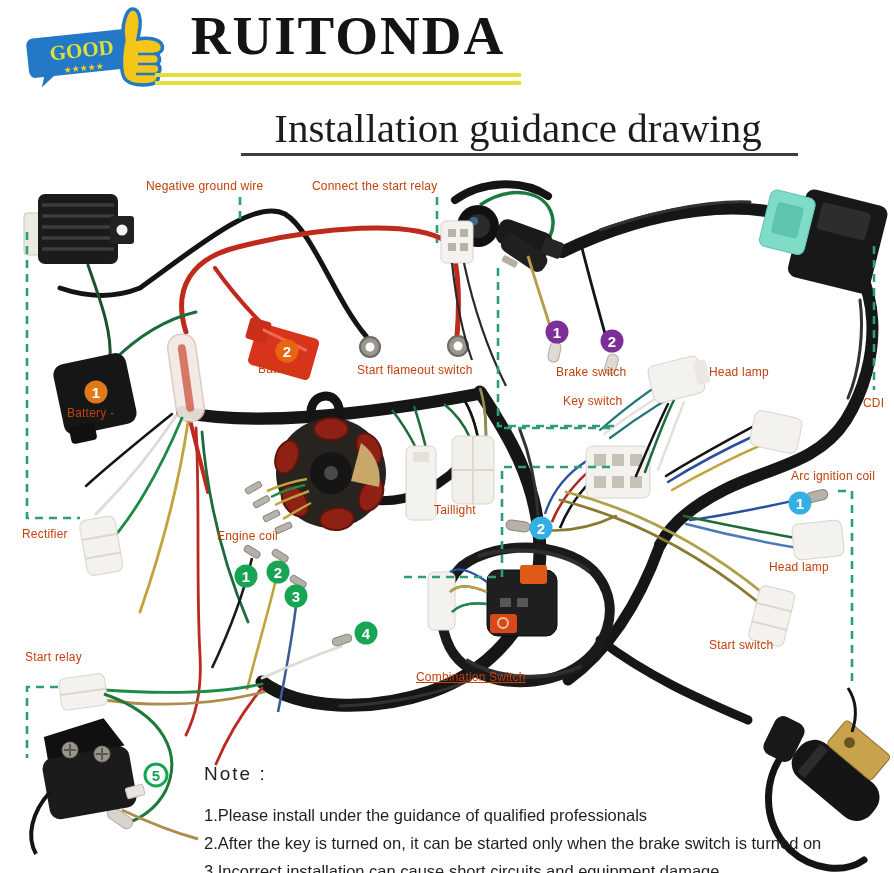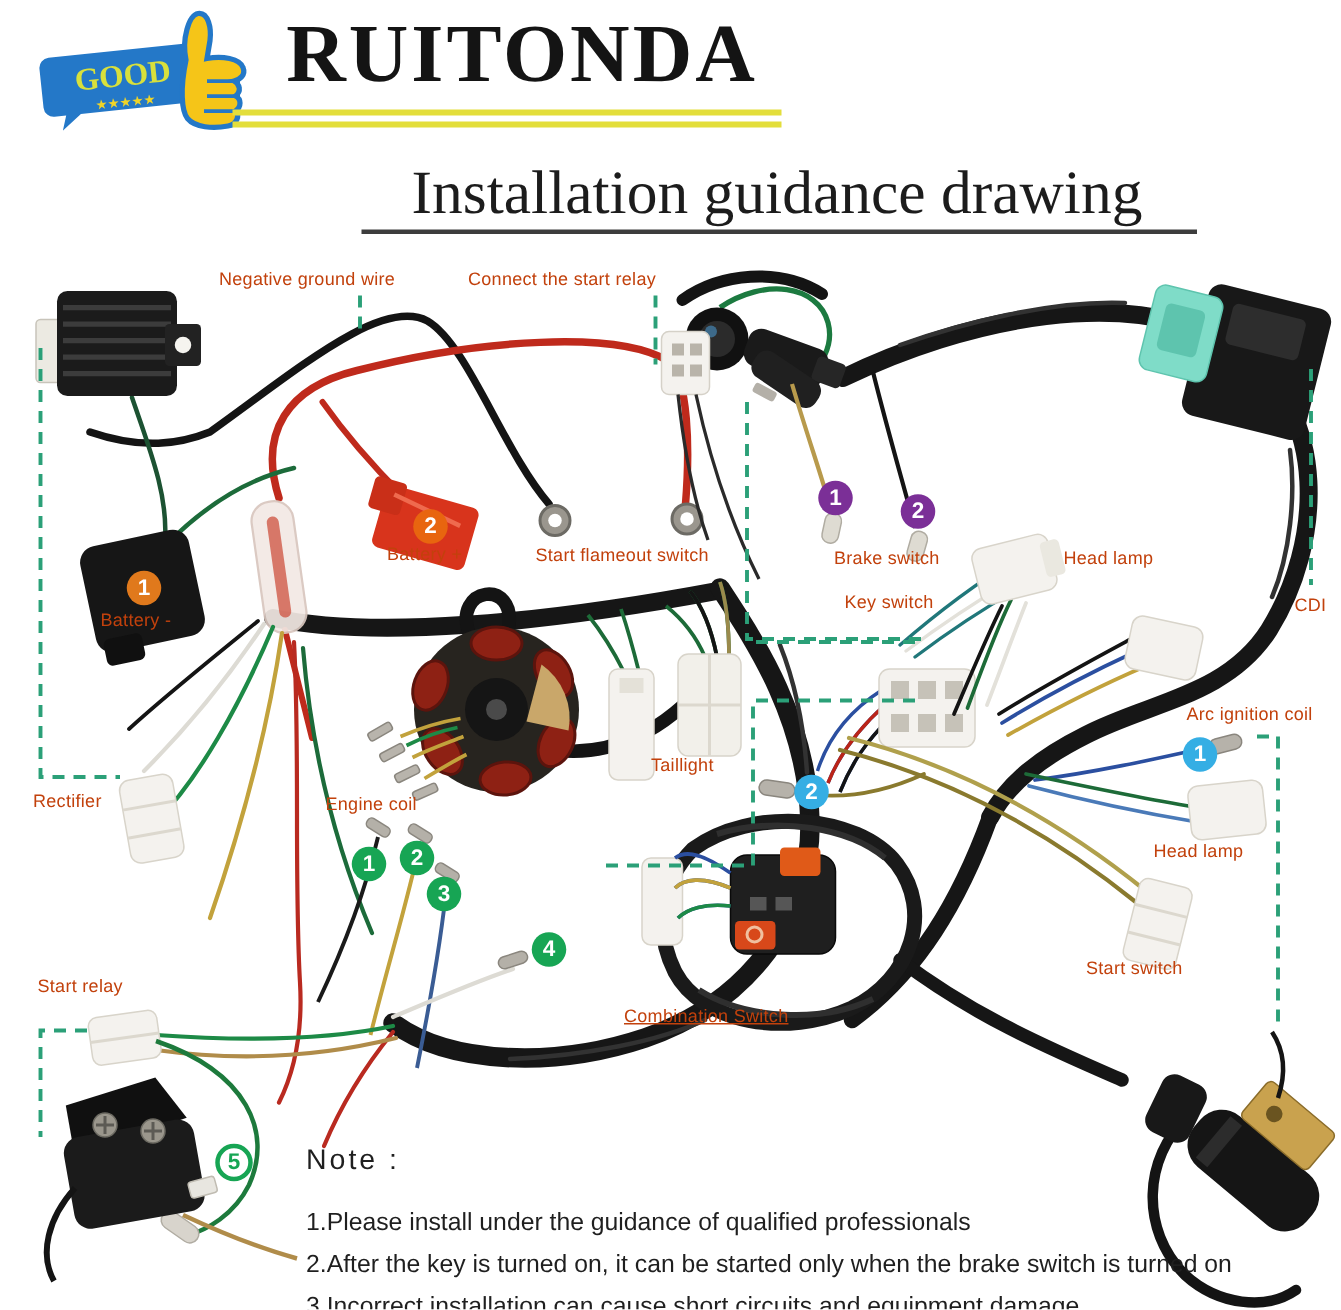--- a/index.html
+++ b/index.html
@@ -337,21 +337,21 @@
     <div class="lbl" style="left:556px;top:365px;">Brake switch</div>
     <div class="lbl" style="left:563px;top:394px;">Key switch</div>
     <div class="lbl" style="left:709px;top:365px;">Head lamp</div>
     <div class="lbl" style="left:839px;top:396px;margin-left:24px;">CDI</div>
     <div class="lbl" style="left:67px;top:406px;text-align:right;">Battery -</div>
     <div class="lbl" style="left:22px;top:527px;">Rectifier</div>
     <div class="lbl" style="left:217px;top:529px;">Engine coil</div>
     <div class="lbl" style="left:434px;top:503px;">Taillight</div>
     <div class="lbl" style="left:791px;top:469px;">Arc ignition coil</div>
     <div class="lbl" style="left:769px;top:560px;">Head lamp</div>
-    <div class="lbl" style="left:724px;top:638px;">Start switch</div>
+    <div class="lbl" style="left:709px;top:638px;">Start switch</div>
     <div class="lbl" style="left:416px;top:670px;text-decoration:underline;">Combination Switch</div>
     <div class="lbl" style="left:25px;top:650px;">Start relay</div>
   </div>
 
   <div>
     <div class="marker m-orange" style="left:96px;top:392px;">1</div>
     <div class="marker m-orangered" style="left:287px;top:351px;">2</div>
     <div class="marker m-purple" style="left:557px;top:332px;">1</div>
     <div class="marker m-purple" style="left:612px;top:341px;">2</div>
     <div class="marker m-blue" style="left:541px;top:528px;">2</div>

